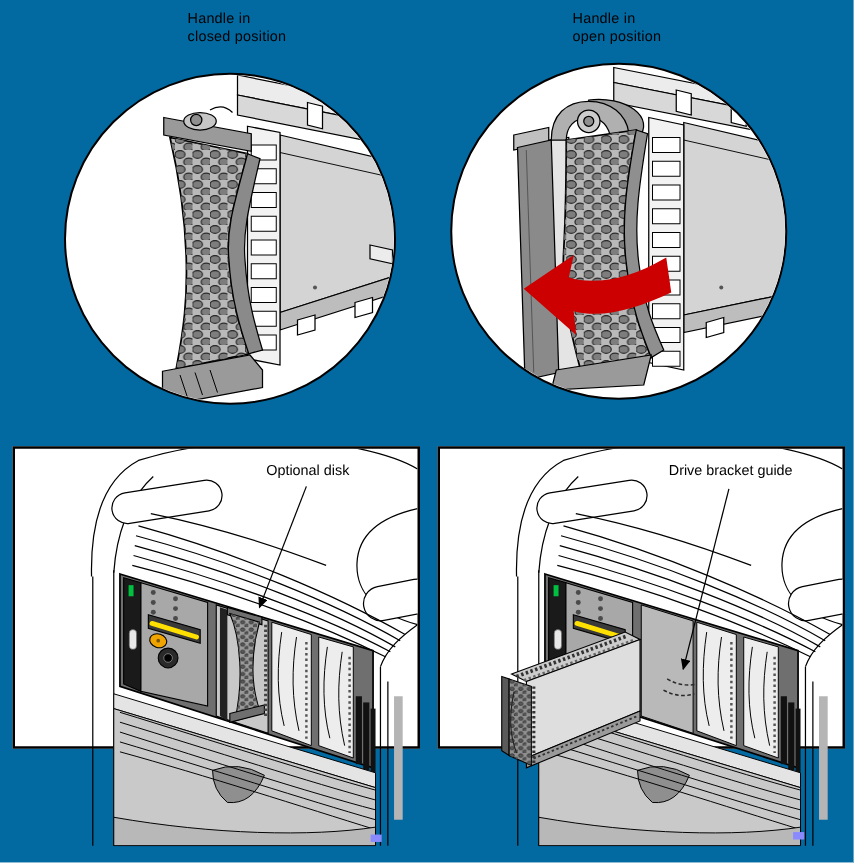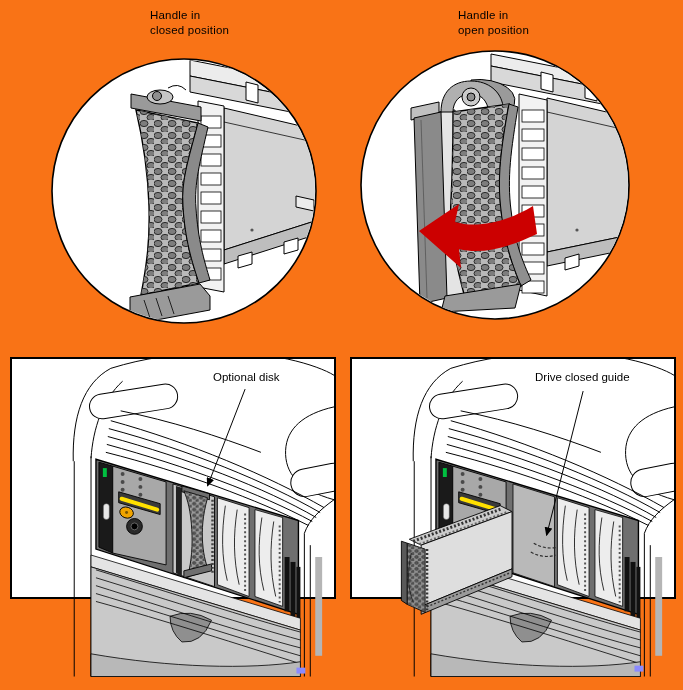--- a/index.html
+++ b/index.html
@@ -1,17 +1,17 @@
 <!DOCTYPE html>
 <html><head>
 <meta charset="utf-8">
 <style>
   html,body{margin:0;padding:0;background:#fff;}
   #canvas{
-    position:relative;width:683px;height:690px;background:#f97316;
+    position:relative;width:683px;height:690px;background:#0369a1;
     font-family:"Liberation Sans",sans-serif;color:#000;overflow:hidden;
   }
   .toplabel{
     position:absolute;font-size:11.5px;line-height:15px;white-space:pre-line;
     letter-spacing:0.2px;
   }
   .callout{
     position:absolute;font-size:11.5px;line-height:14px;white-space:nowrap;
   }
   .inset{position:absolute;}
@@ -322,16 +322,16 @@
         <line x1="72" y1="252" x2="160" y2="216" stroke="#333" stroke-width="1.5" stroke-dasharray="2,2"></line>
         <polygon points="50,184 56,186 56,248 50,244" fill="#5a5a5a"></polygon>
         <polygon points="56,186 74,192 74,256 56,248" fill="#8f8f8f"></polygon>
         <polygon points="56,186 74,192 74,256 56,248" fill="url(#holesSm)" stroke="none"></polygon>
         <path d="M60,196 C56,215 56,230 62,246" fill="none" stroke="#222"></path>
         <line x1="76" y1="192" x2="76" y2="254" stroke="#333" stroke-width="2.5" stroke-dasharray="2,2"></line>
       </g>
       <rect x="286" y="310" width="9" height="6" fill="#8a8aff"></rect>
       <line x1="234" y1="32" x2="197" y2="178" stroke="#000" stroke-width="1" marker-end="url(#arrowhead)"></line>
     </svg>
-    <div class="callout" style="left:183px;top:11px">Drive closed guide</div>
+    <div class="callout" style="left:183px;top:11px">Drive bracket guide</div>
   </div>
 
 </div>
 
 </body></html>

